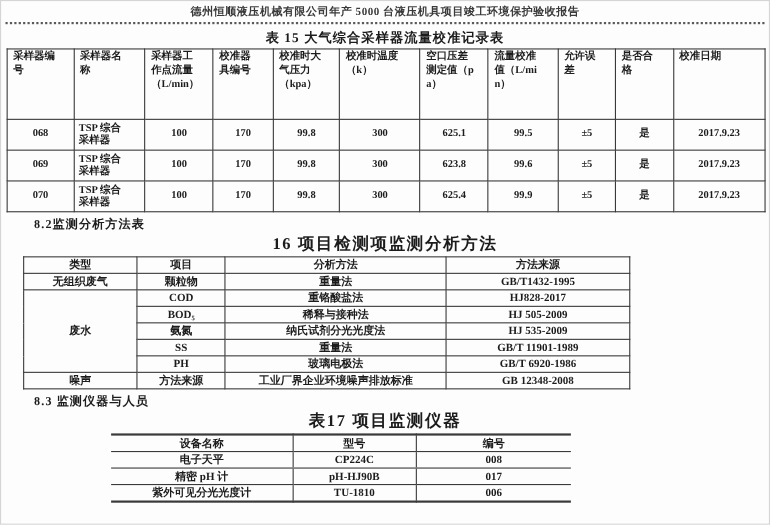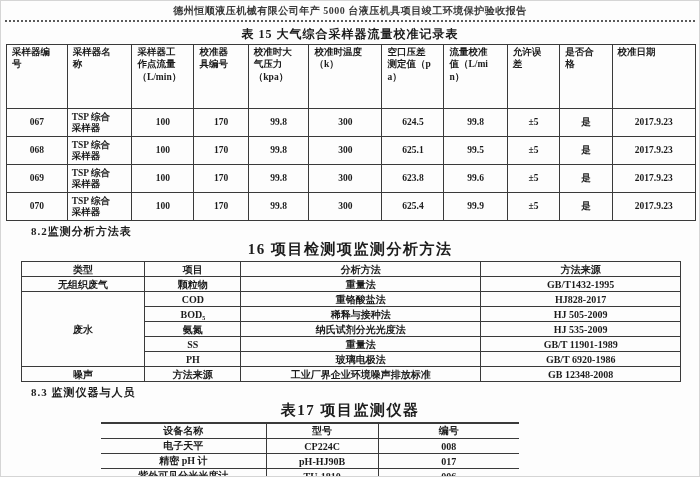--- a/index.html
+++ b/index.html
@@ -65,21 +65,21 @@
     margin: 3px 0 0 30px;
     letter-spacing: 1px;
   }
   .t16-title, .t17-title {
     text-align: center;
     font-size: 15px;
     margin-top: 1px;
     letter-spacing: 1.5px;
   }
   .t16 {
-    width: 660px;
+    width: 552px;
     margin: 2px 0 0 20px;
     font-size: 10px;
   }
   .t16 th, .t16 td {
     border: 1px solid #3a3a3a;
     text-align: center;
     vertical-align: middle;
     height: 15px;
     padding: 0 2px;
     line-height: 1.1;
@@ -134,33 +134,20 @@
       <th>校准时温度（k）</th>
       <th>空口压差测定值（pa）</th>
       <th>流量校准值（L/min）</th>
       <th>允许误差</th>
       <th>是否合格</th>
       <th class="no-wrap-head">校准日期</th>
     </tr>
   </thead>
   <tbody>
     <tr>
-      <td>067</td>
-      <td class="name-cell">TSP 综合采样器</td>
-      <td>100</td>
-      <td>170</td>
-      <td>99.8</td>
-      <td>300</td>
-      <td>624.5</td>
-      <td>99.8</td>
-      <td>±5</td>
-      <td>是</td>
-      <td>2017.9.23</td>
-    </tr>
-    <tr>
       <td>068</td>
       <td class="name-cell">TSP 综合采样器</td>
       <td>100</td>
       <td>170</td>
       <td>99.8</td>
       <td>300</td>
       <td>625.1</td>
       <td>99.5</td>
       <td>±5</td>
       <td>是</td>

